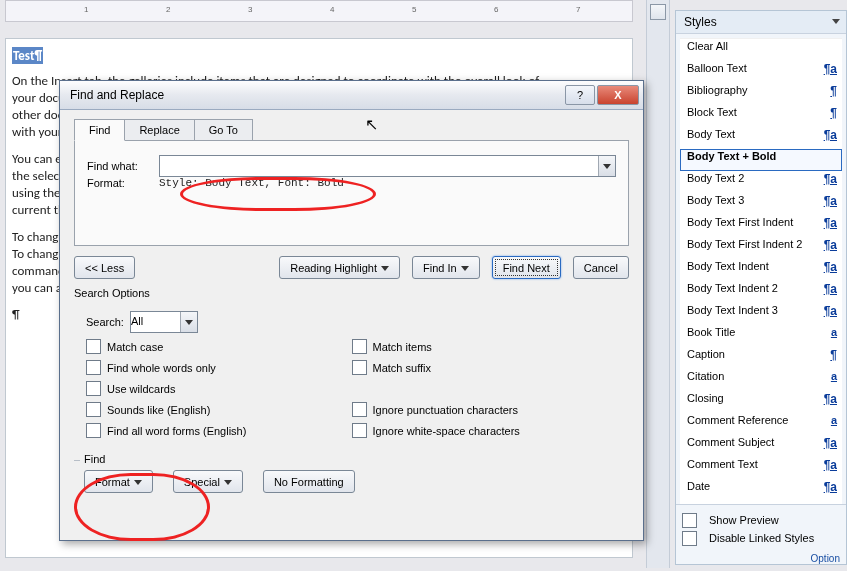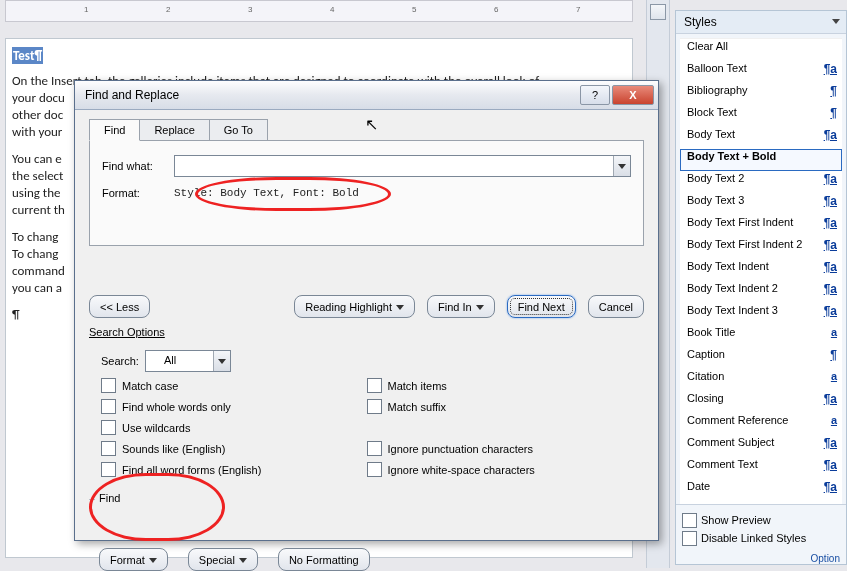--- a/index.html
+++ b/index.html
@@ -131,33 +131,33 @@
     padding-left: 4px;
   }
   .styles-panel .foot {
     padding: 6px 6px 4px 6px;
     border-top: 1px solid #c8d2df;
     font-size: 11px;
   }
   .styles-panel .foot label {
     display: flex;
     align-items: center;
-    gap: 4px;
+    gap: 12px;
     height: 18px;
   }
   .styles-panel .optlink {
     text-align: right;
     color: #1a4fa3;
     font-size: 10px;
     padding: 2px 6px 0 0;
   }
   
   .dialog {
     position: absolute;
-    left: 74px;
+    left: 59px;
     top: 80px;
     width: 585px;
     height: 461px;
     background: #f0f0f0;
     border: 1px solid #5a6f8c;
     box-shadow: 3px 3px 8px rgba(0,0,0,0.35);
     box-sizing: border-box;
   }
   .dialog .titlebar {
     height: 28px;
@@ -211,21 +211,20 @@
   .tab-body {
     margin: 0 14px 10px 14px;
     padding: 14px 12px 10px 12px;
     background: #fafafa;
     border: 1px solid #9aa2ac;
     min-height: 80px;
   }
   .row {
     display: flex;
     align-items: center;
-    margin-bottom: 10px;
   }
   .row .lab { width: 72px; text-decoration: underline; }
   .row .lab.noul { text-decoration: none; }
   .row .combo {
     flex: 1 1 auto;
     height: 20px;
     border: 1px solid #7a8796;
     background: #fff;
     position: relative;
   }
@@ -257,41 +256,39 @@
     gap: 12px;
     margin: 4px 14px 0 14px;
     align-items: center;
   }
   button.wp {
     font-family: inherit;
     font-size: 11px;
     padding: 3px 10px;
     border: 1px solid #7a8796;
     background: linear-gradient(#f8f9fb, #e1e5ec);
-    border-radius: 8px;
+    border-radius: 3px;
     cursor: pointer;
     height: 23px;
-    margin-top: 39px;
   }
   button.wp.def {
     border: 1px solid #2a6ac1;
     box-shadow: 0 0 2px #6aa0e8;
     outline: 1px dotted #333;
     outline-offset: -4px;
   }
   button.wp .dd {
     display:inline-block;
     width:0;height:0;
     border-left:4px solid transparent;border-right:4px solid transparent;border-top:5px solid #333;
     margin-left:4px; vertical-align: middle;
   }
   .sect-label {
     margin: 8px 14px 4px 14px;
     font-size: 11px;
-    text-decoration: underline;
   }
   .opts {
     margin: 0 14px 8px 14px;
     padding: 2px 12px 6px 12px;
   }
   .opts .orow {
     display: flex;
     align-items: center;
     margin-top: 6px;
   }
@@ -337,21 +334,21 @@
     pointer-events: none;
   }
   
   .smallsel {
     width: 66px;
     height: 20px;
     border: 1px solid #7a8796;
     background: #fff;
     position: relative;
     display: inline-block;
-    padding-left: 18px;
+    padding-left: 0;
     line-height: 18px;
   }
   .smallsel .arr {
     position: absolute;
     right: 0; top: 0;
     width: 16px; height: 100%;
     border-left: 1px solid #a0a8b2;
     background: linear-gradient(#f4f6f9, #d9dee6);
     display: flex; align-items: center; justify-content: center;
   }

